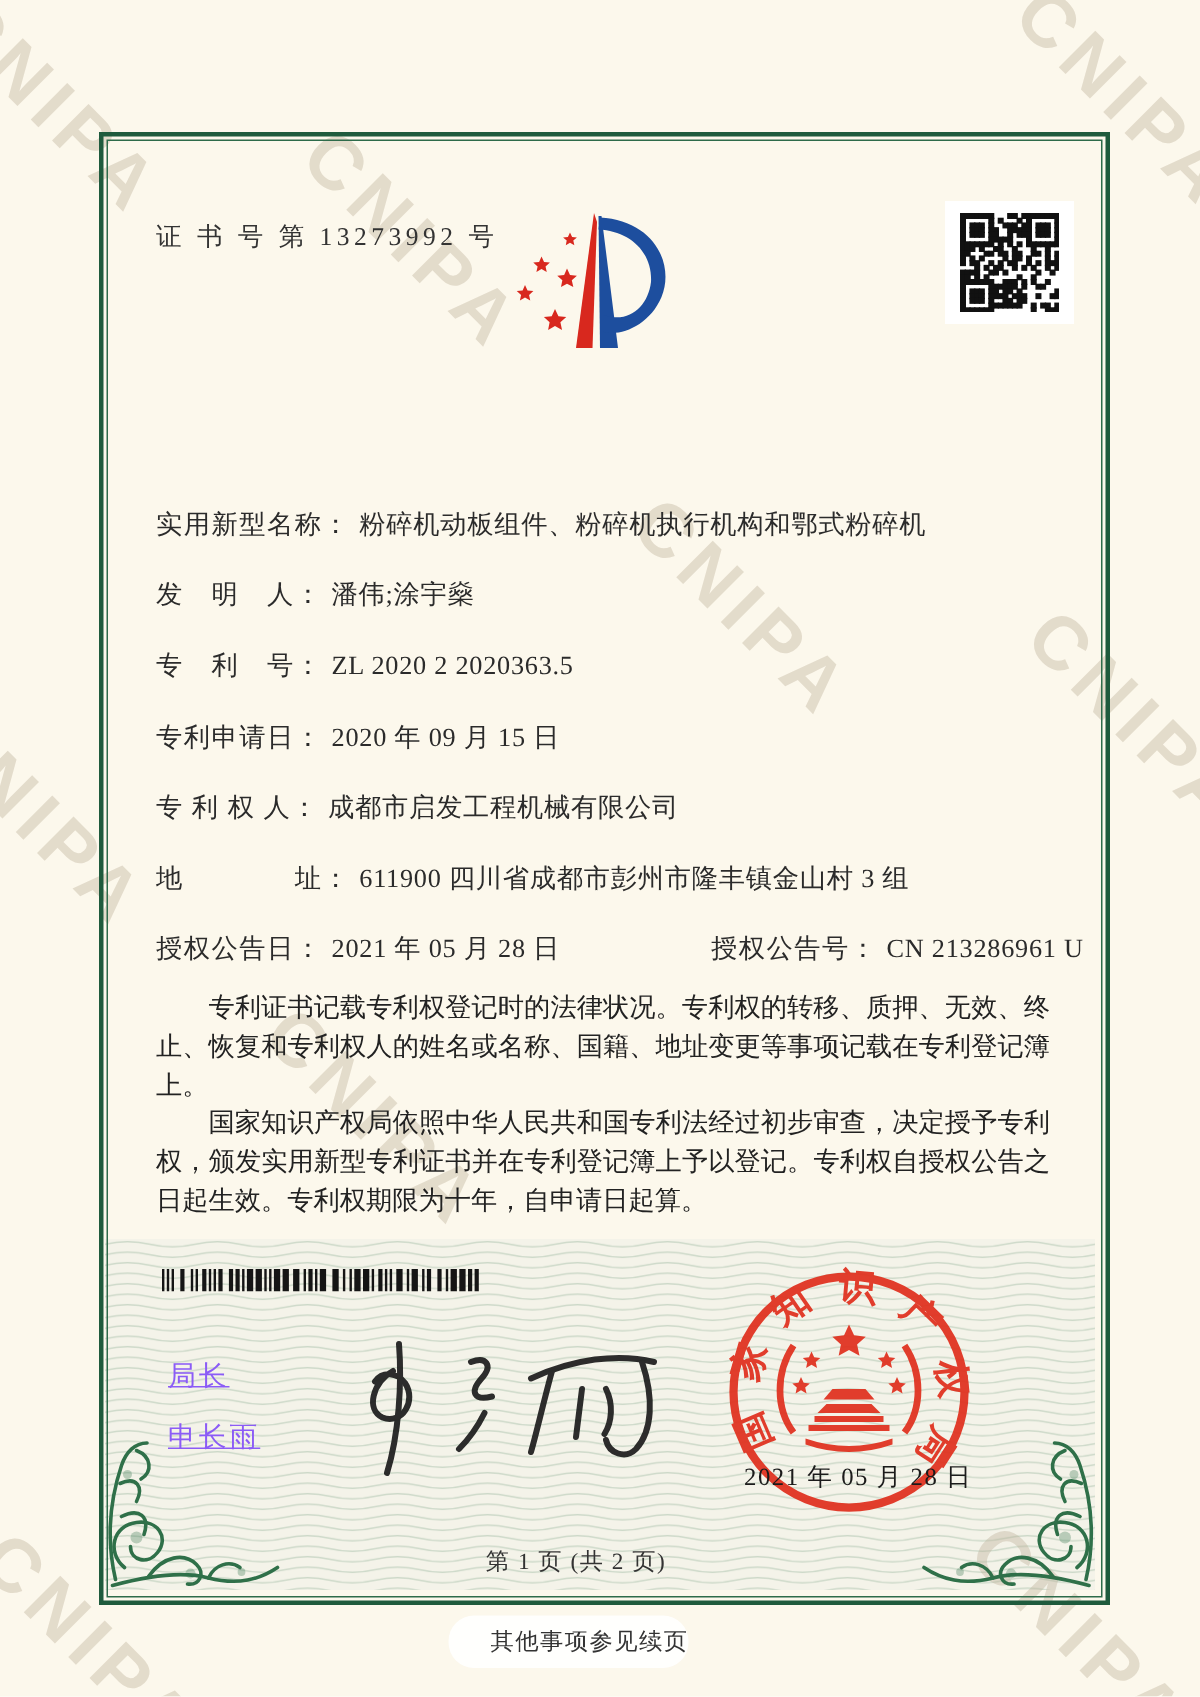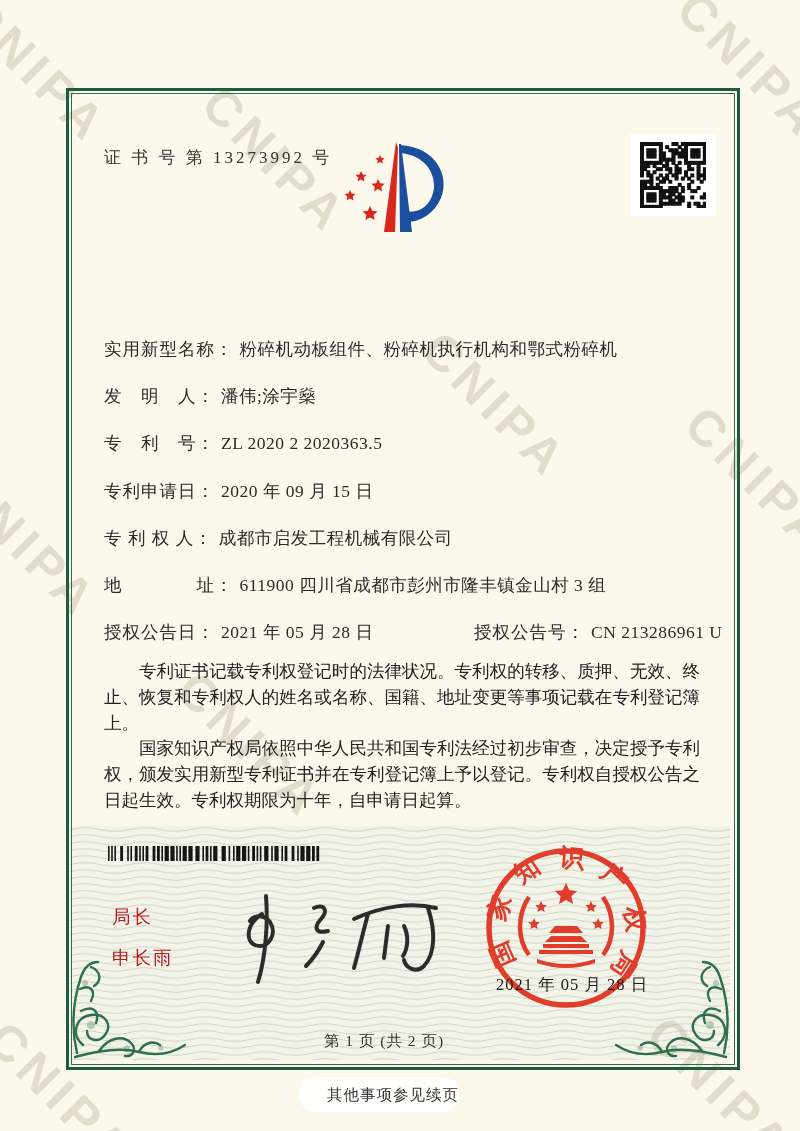--- a/index.html
+++ b/index.html
@@ -44,21 +44,21 @@
   .f-value{margin-left:6px;letter-spacing:.5px;}
   .f-pair2{position:absolute;left:370px;top:0;}
 
   .paras{position:absolute;left:104px;top:659px;width:596px;font-size:17.5px;
          line-height:25.8px;color:#222;text-align:justify;}
   .paras p{margin:0;text-indent:2em;}
 
   .barcode{position:absolute;left:108px;top:846px;}
 
   .officer{position:absolute;left:112px;top:896px;font-family:"Liberation Sans","DejaVu Sans",sans-serif;
-           font-size:18.5px;color:#b91c1c;line-height:41px;letter-spacing:2px;}
+           font-size:18.5px;color:#8b5cf6;line-height:41px;letter-spacing:2px;text-decoration:underline;}
 
   .signature{position:absolute;left:228px;top:874px;}
 
   .seal{position:absolute;left:477px;top:841px;opacity:.93;}
   .seal-date{position:absolute;left:496px;top:974px;width:160px;font-size:16.5px;
              color:#1b1b1b;letter-spacing:1px;white-space:nowrap;z-index:8;}
 
   .page-num{position:absolute;left:284px;top:1031px;width:200px;text-align:center;
             font-size:15.5px;color:#333;letter-spacing:1px;}
 

